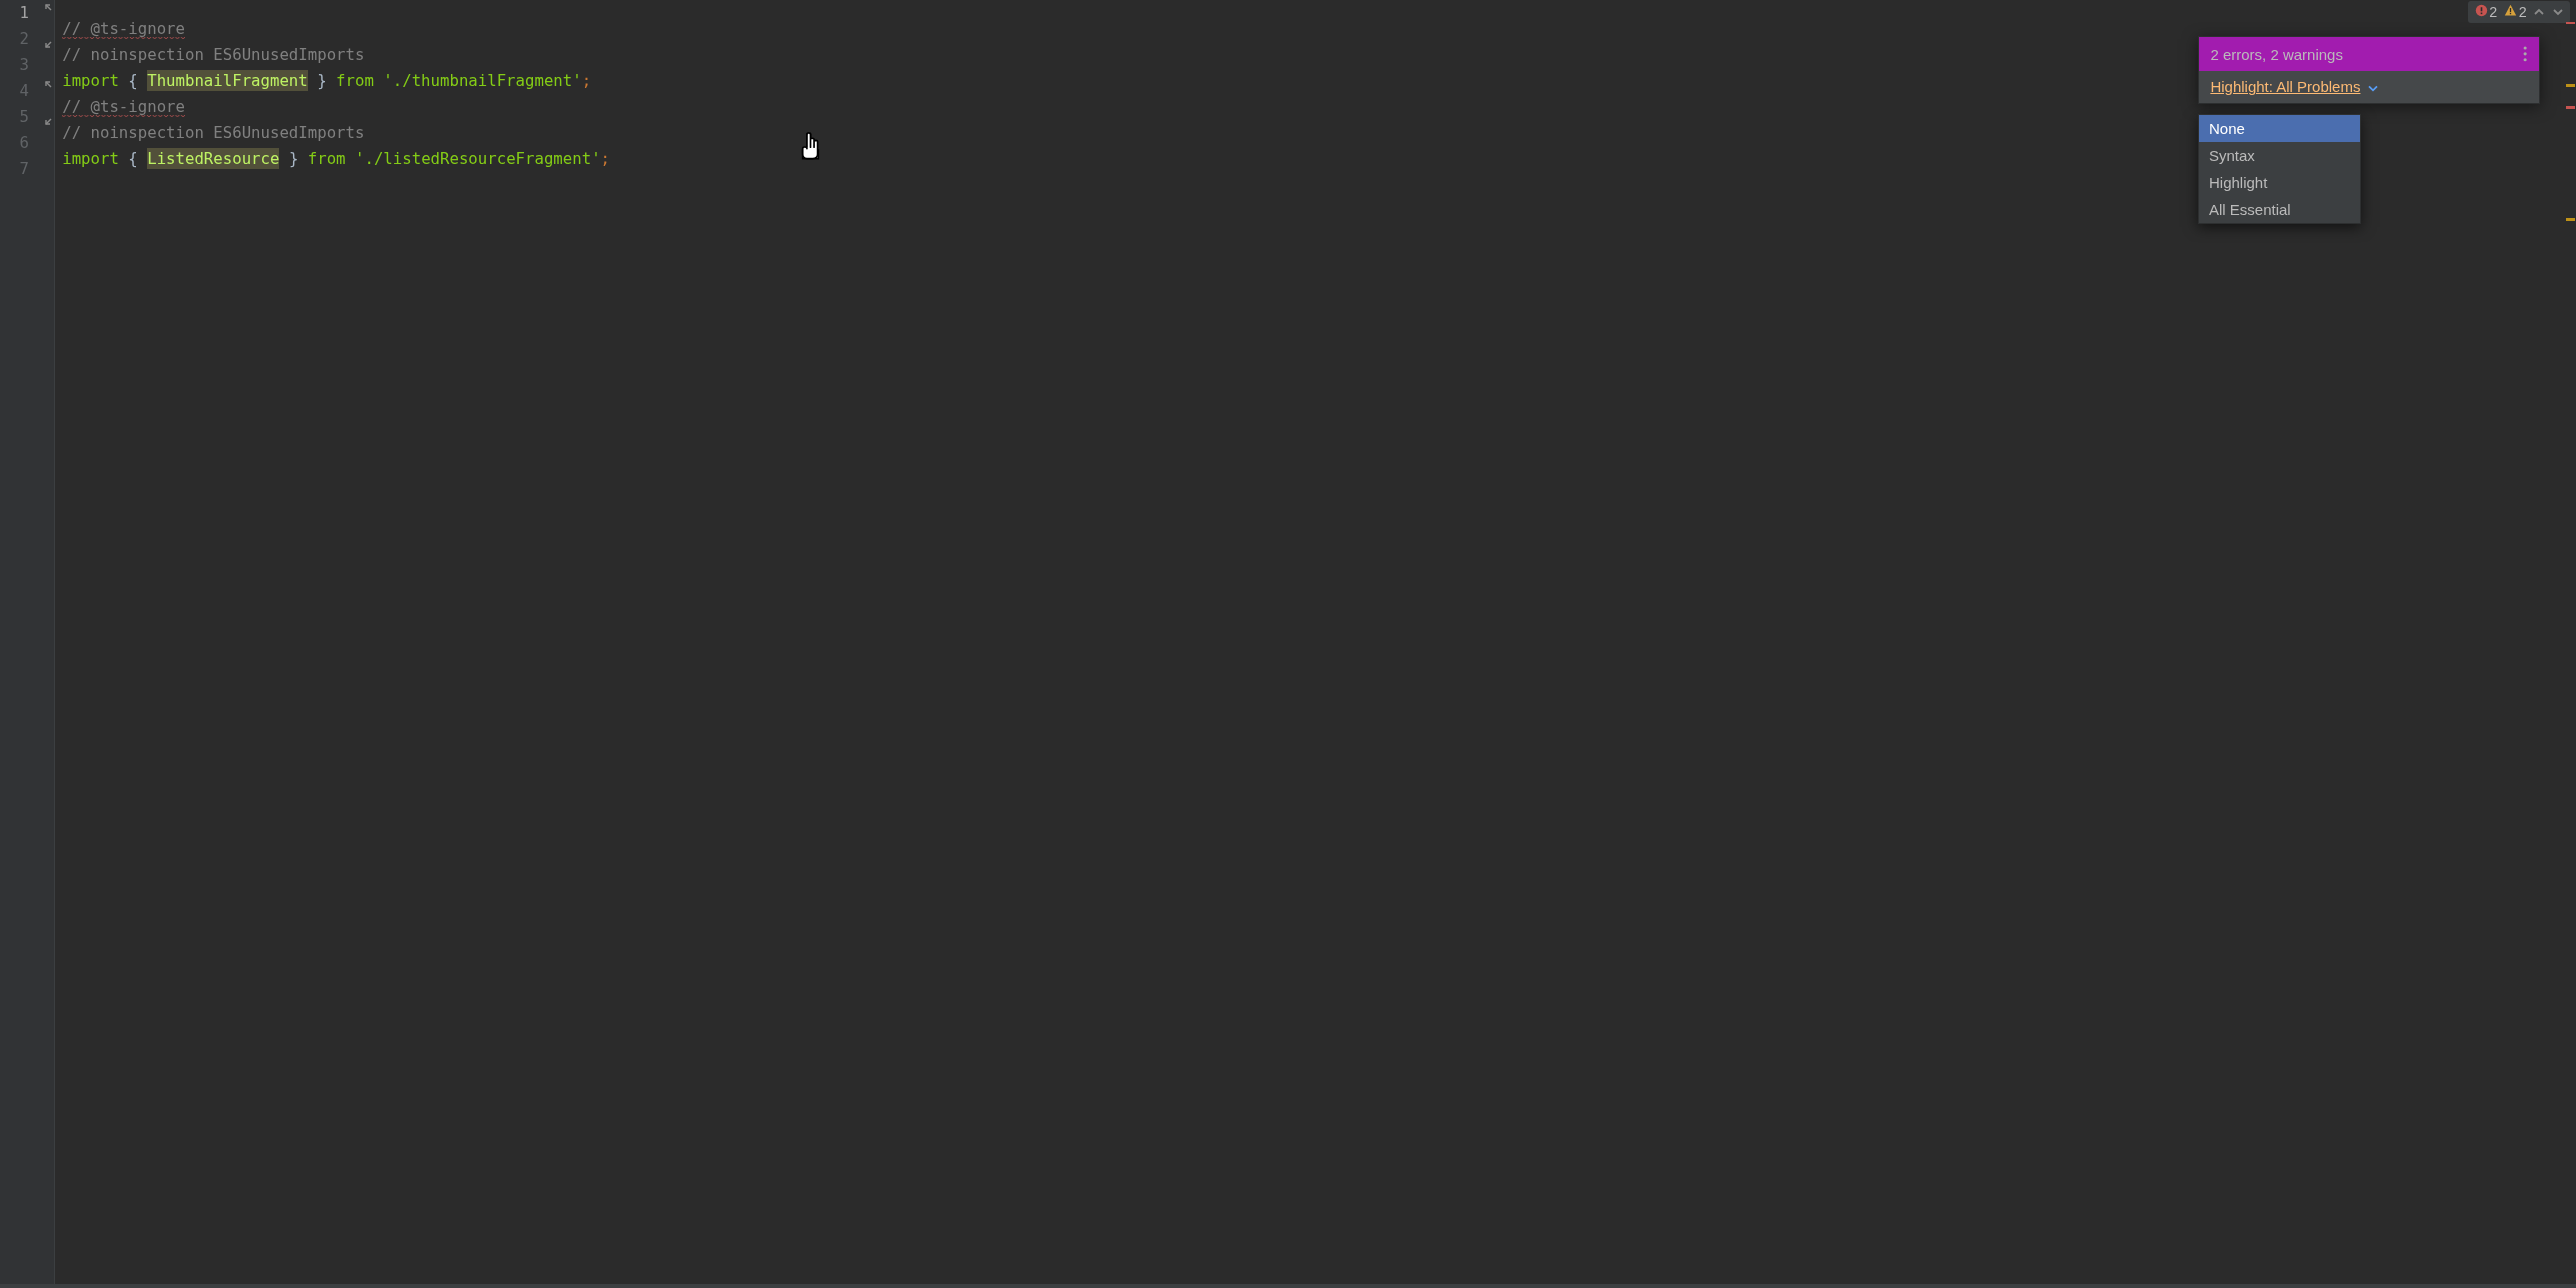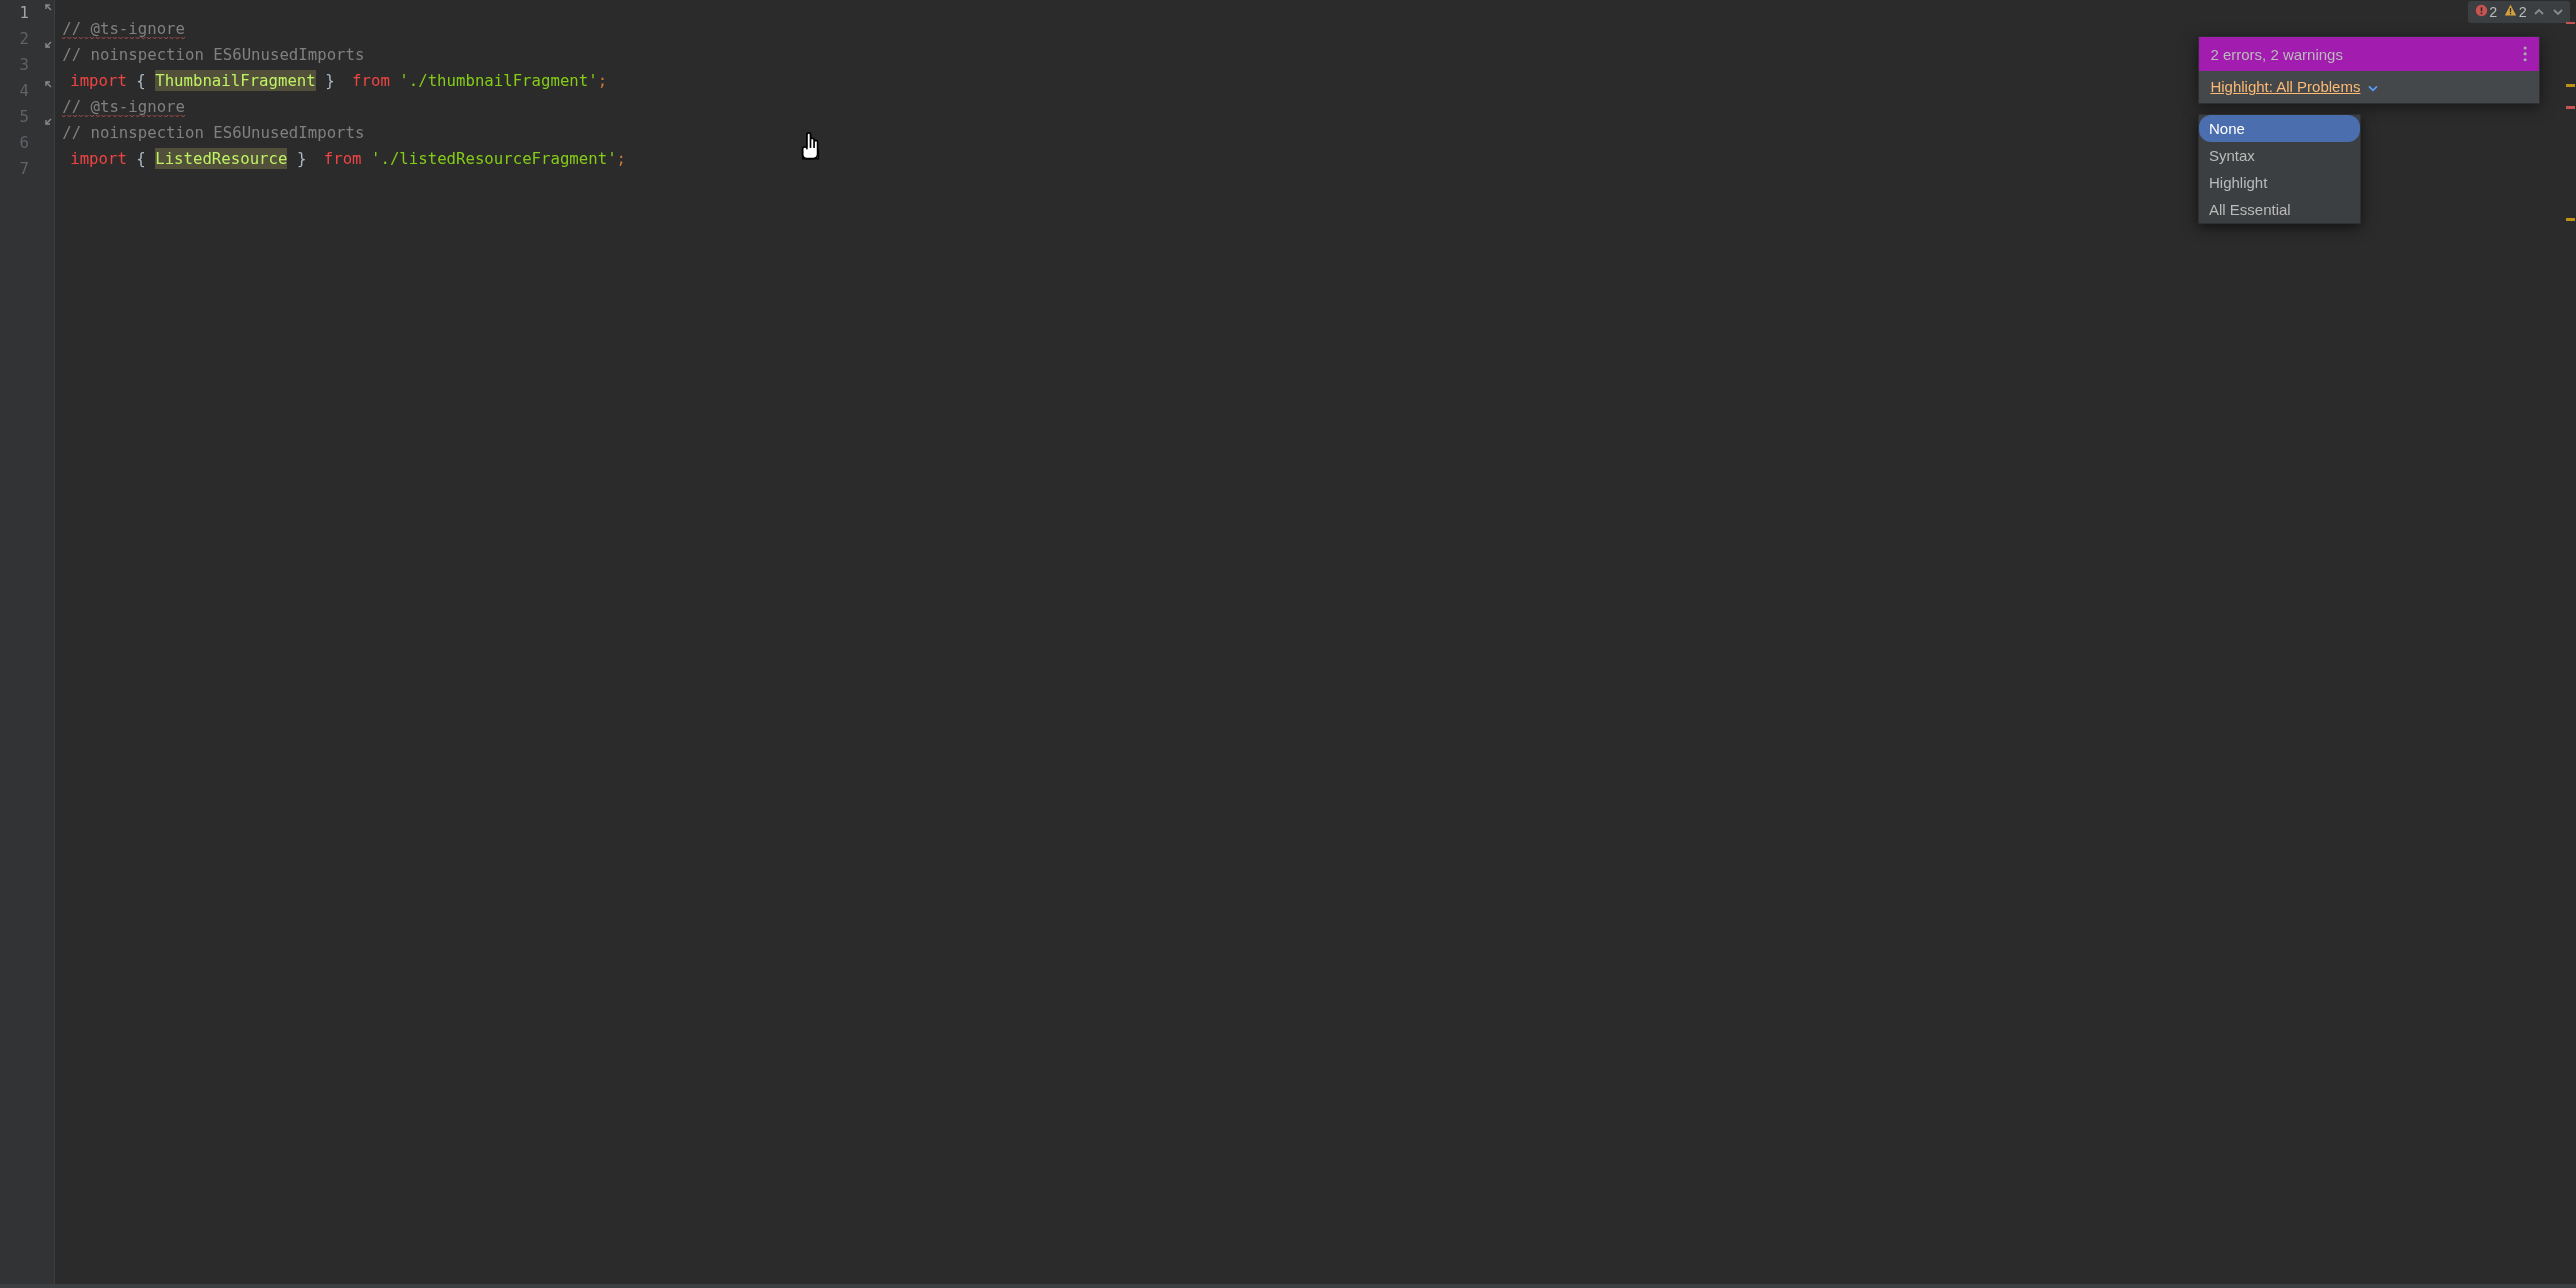--- a/index.html
+++ b/index.html
@@ -53,21 +53,21 @@
     font-size: 15.7px;
     line-height: 26px;
     color: #a9b7c6;
     padding-left: 7.2px;
     padding-top: 16px;
     white-space: pre;
     position: relative;
   }
   .code .line { height: 26px; }
   .tok-comment { color: #808080; }
-  .tok-keyword { color: #ef4444; margin-left: 8px; }
+  .tok-keyword { color: #84cc16; }
   .tok-string { color: #84cc16; }
   .tok-brace { color: #a9b7c6; }
   .tok-punct { color: #cc7832; }
   .tok-ident-unused {
     color: #bef264;
     background: #52503a;
     padding: 0.7px 0;
   }
   .squiggle {
     background-image: linear-gradient(45deg, transparent 65%, #b05050 80%, transparent 90%),
@@ -159,21 +159,20 @@
     color: #bbbbbb;
     z-index: 10;
   }
   .dropdown .item {
     padding: 5px 10px;
     cursor: pointer;
   }
   .dropdown .item.selected {
     background: #4b6eaf;
     color: #ffffff;
-    border-radius: 12px;
   }
   
   .cursor-img {
     position: absolute;
     top: 130px;
     left: 797px;
     z-index: 20;
     pointer-events: none;
   }
   .bottom-bar {

